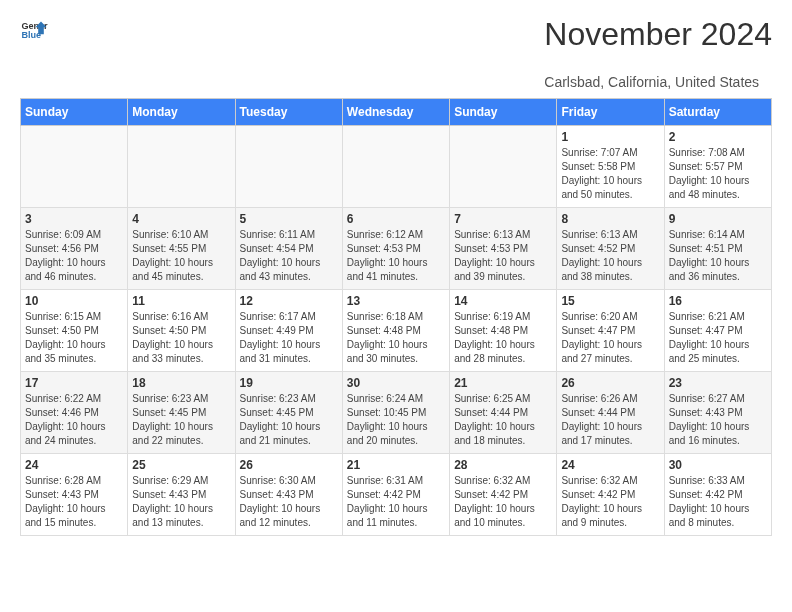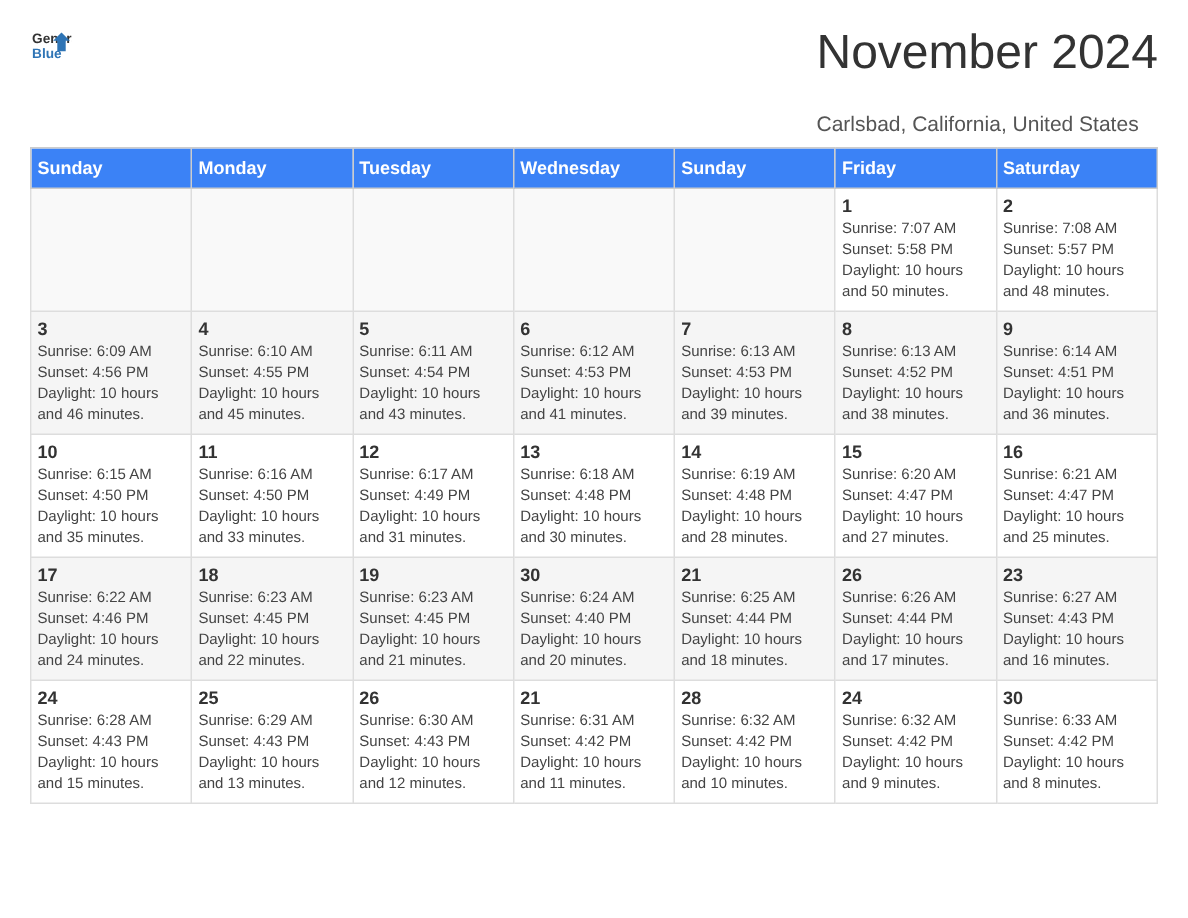--- a/index.html
+++ b/index.html
@@ -230,21 +230,21 @@
         </td>
         <td>
           <span class="day-num">19</span>
           <div class="day-info">Sunrise: 6:23 AM
 Sunset: 4:45 PM
 Daylight: 10 hours and 21 minutes.</div>
         </td>
         <td>
           <span class="day-num">30</span>
           <div class="day-info">Sunrise: 6:24 AM
-Sunset: 4:40 PM
+Sunset: 10:45 PM
 Daylight: 10 hours and 20 minutes.</div>
         </td>
         <td>
           <span class="day-num">21</span>
           <div class="day-info">Sunrise: 6:25 AM
 Sunset: 4:44 PM
 Daylight: 10 hours and 18 minutes.</div>
         </td>
         <td>
           <span class="day-num">26</span>

